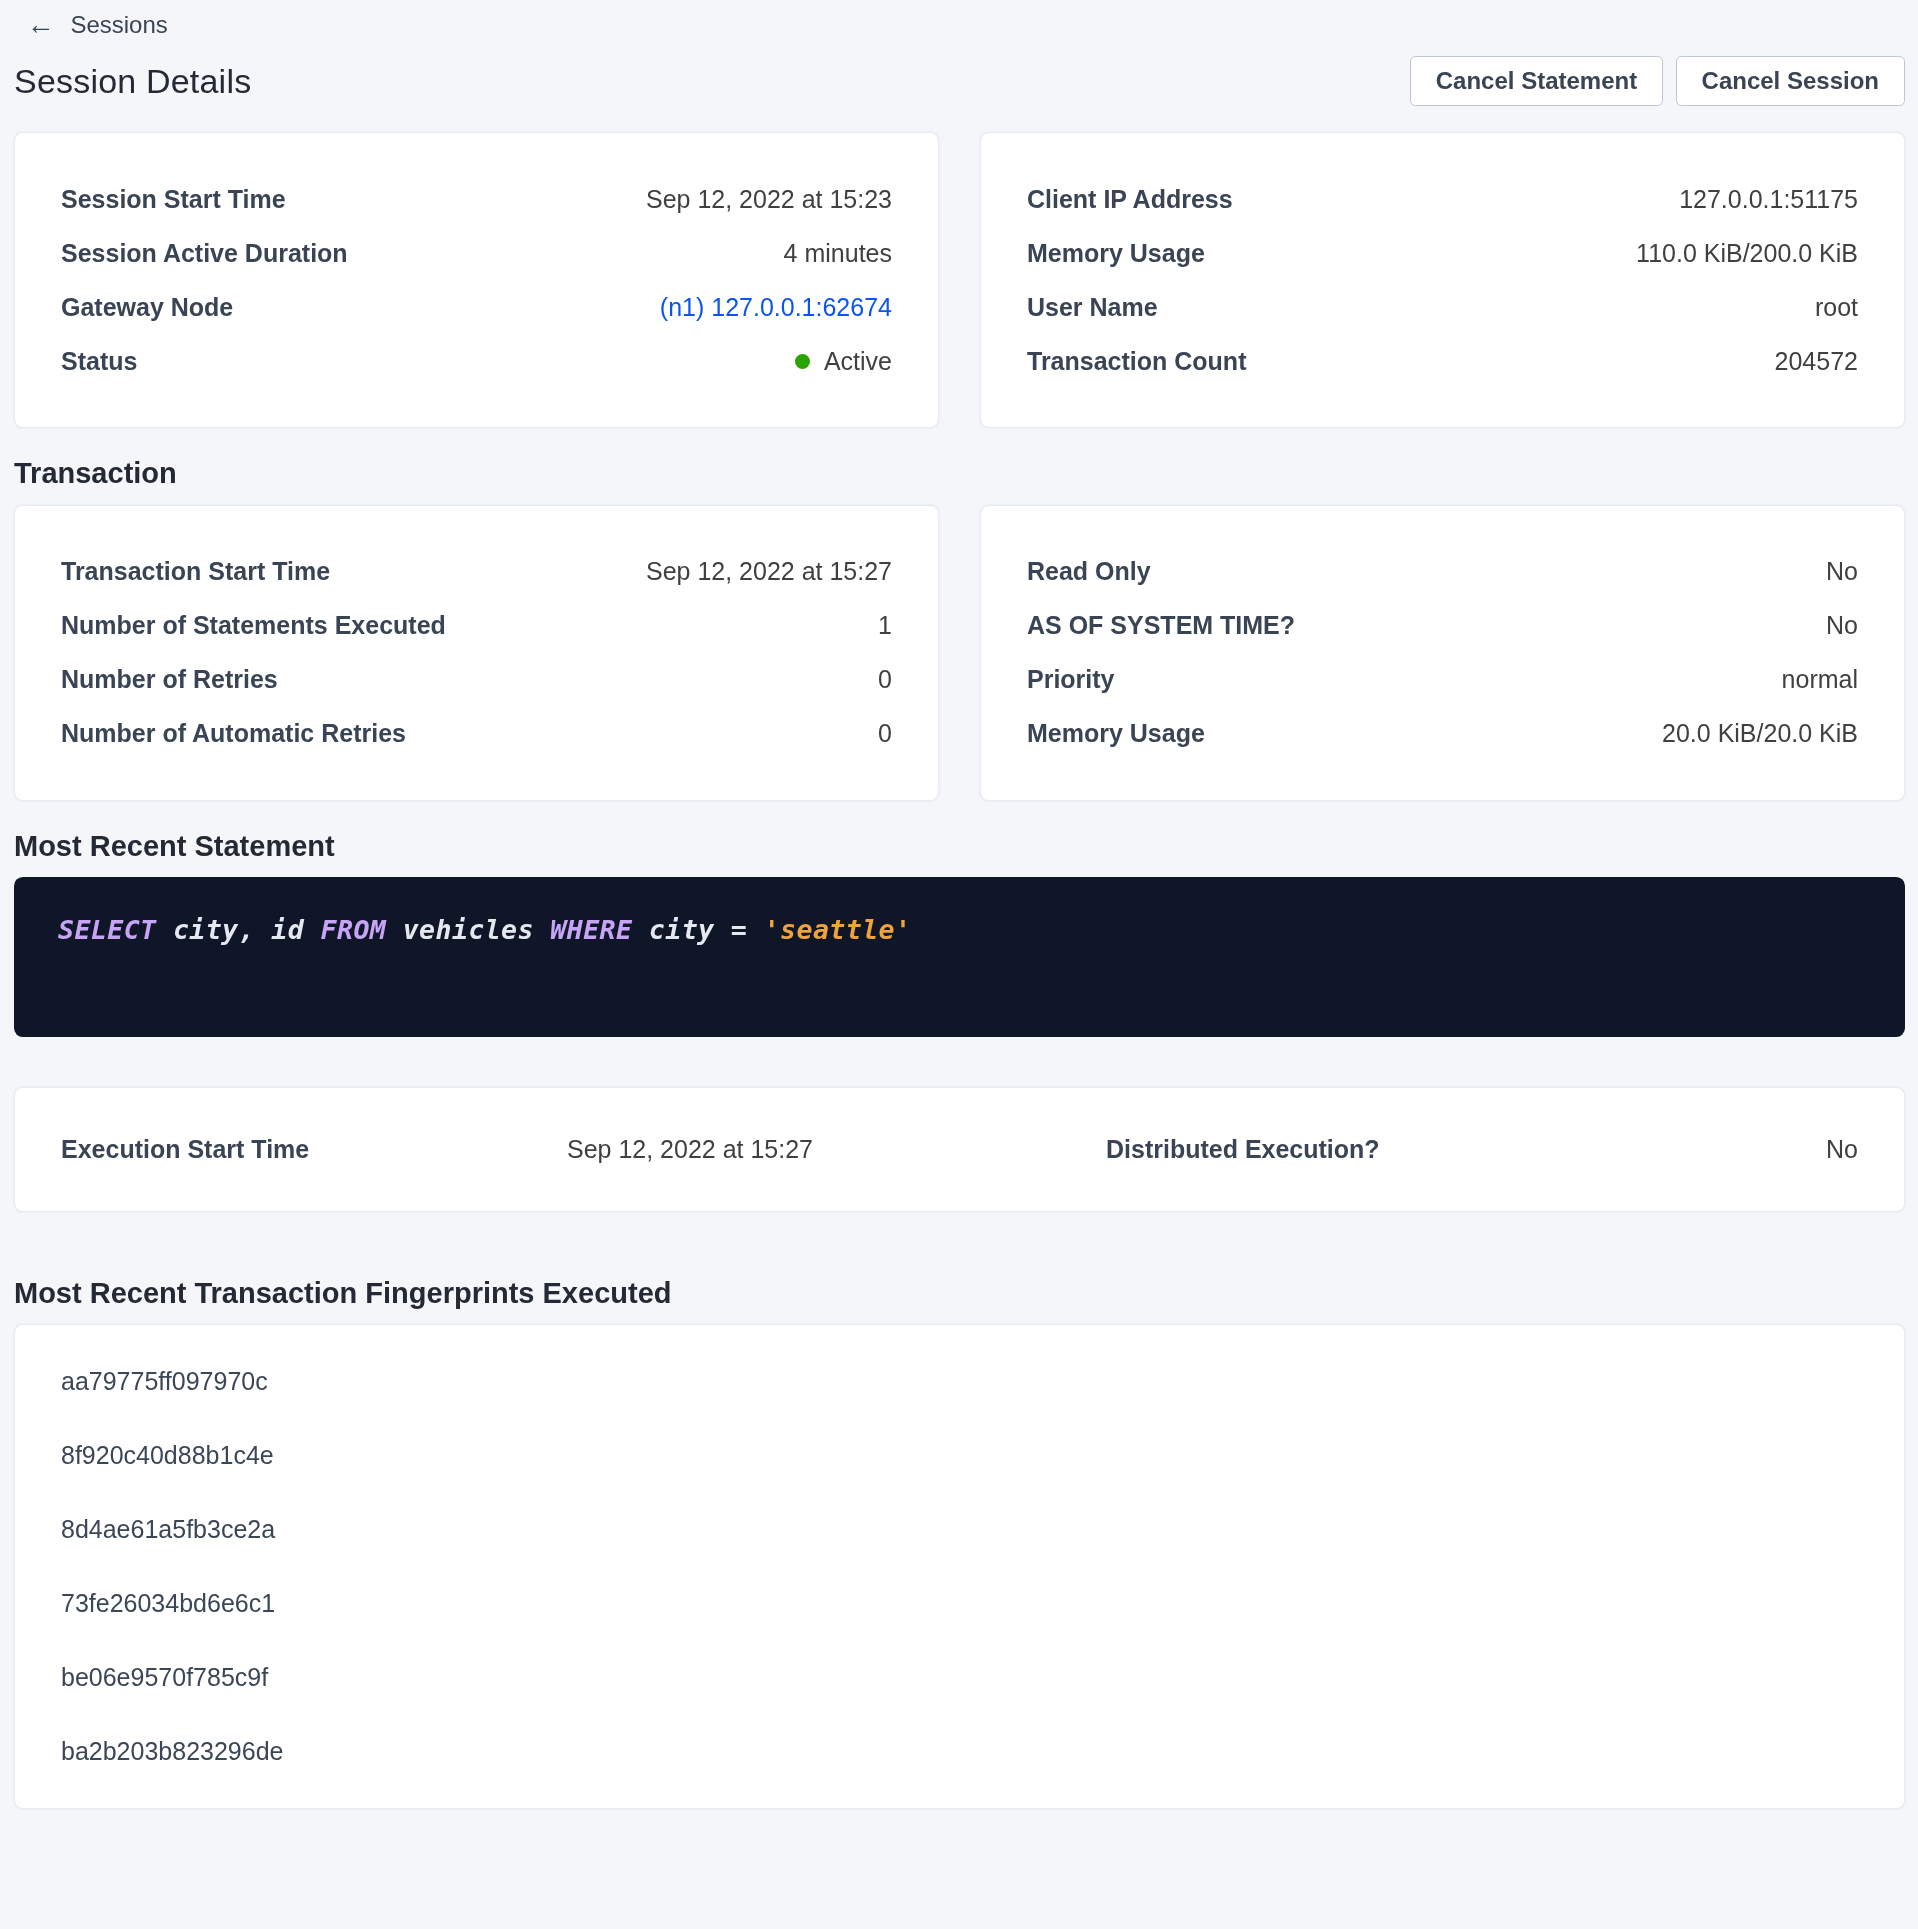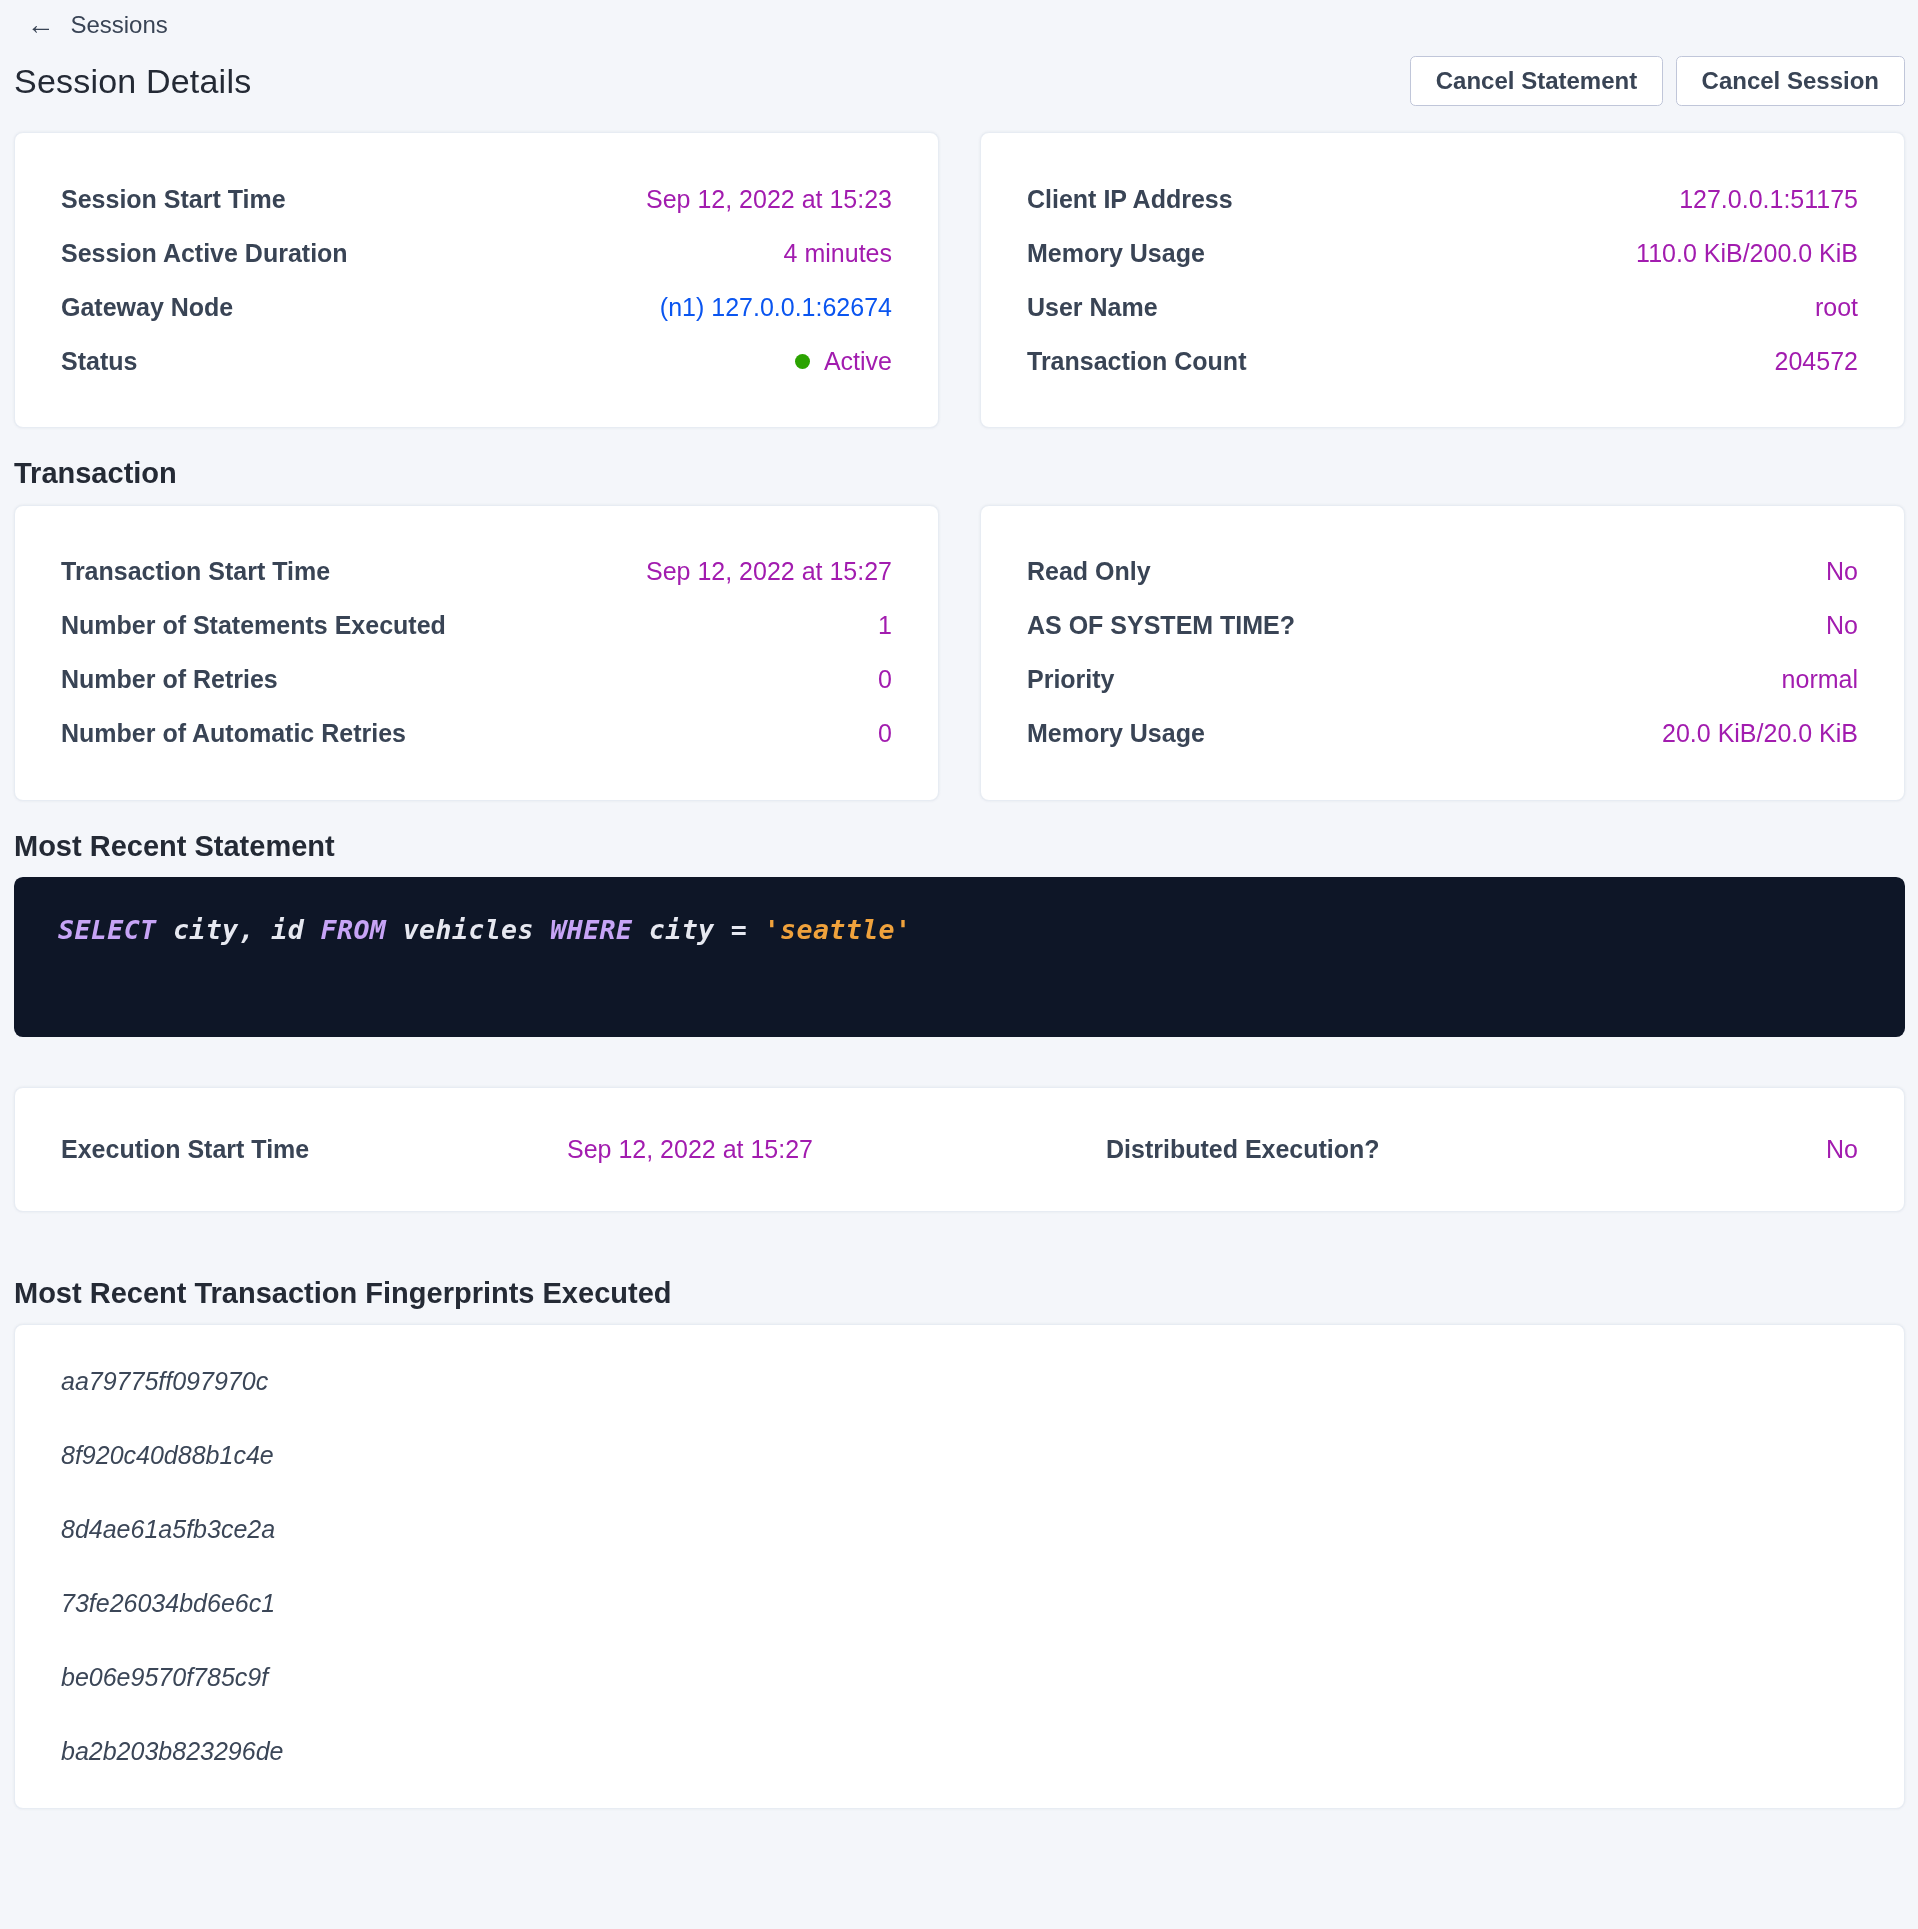--- a/index.html
+++ b/index.html
@@ -72,21 +72,21 @@
   }
   .summary-card { padding: 39px 46px; }
   .detail-row {
     display: flex;
     justify-content: space-between;
     align-items: center;
     height: 54px;
     font-size: 25px;
   }
   .detail-label { font-weight: 700; color: #394455; white-space: nowrap; }
-  .detail-value { color: #a21caf; text-align: right; white-space: nowrap; }
+  .detail-value { color: #404040; text-align: right; white-space: nowrap; }
   .link { color: #0A55F0; cursor: pointer; text-decoration: none; }
   .status-value { display: flex; align-items: center; gap: 14px; }
   .status-dot { width: 15px; height: 15px; border-radius: 50%; background: #2BA300; }
 
   
   .section-title {
     font-size: 29px;
     font-weight: 700;
     color: #242A35;
     margin: 28px 0 13.3px;
@@ -128,21 +128,21 @@
   }
   .pair {
     display: flex;
     justify-content: space-between;
     align-items: center;
     font-size: 25px;
     line-height: 26.6px;
   }
 
   
-  .fp-card { padding: 19.5px 0; font-style: italic; }
+  .fp-card { padding: 19.5px 0; }
   .fp-row {
     height: 74px;
     display: flex;
     align-items: center;
     padding: 0 46px;
     font-size: 25px;
     color: #3B4657;
   }
 </style>
 </head>

